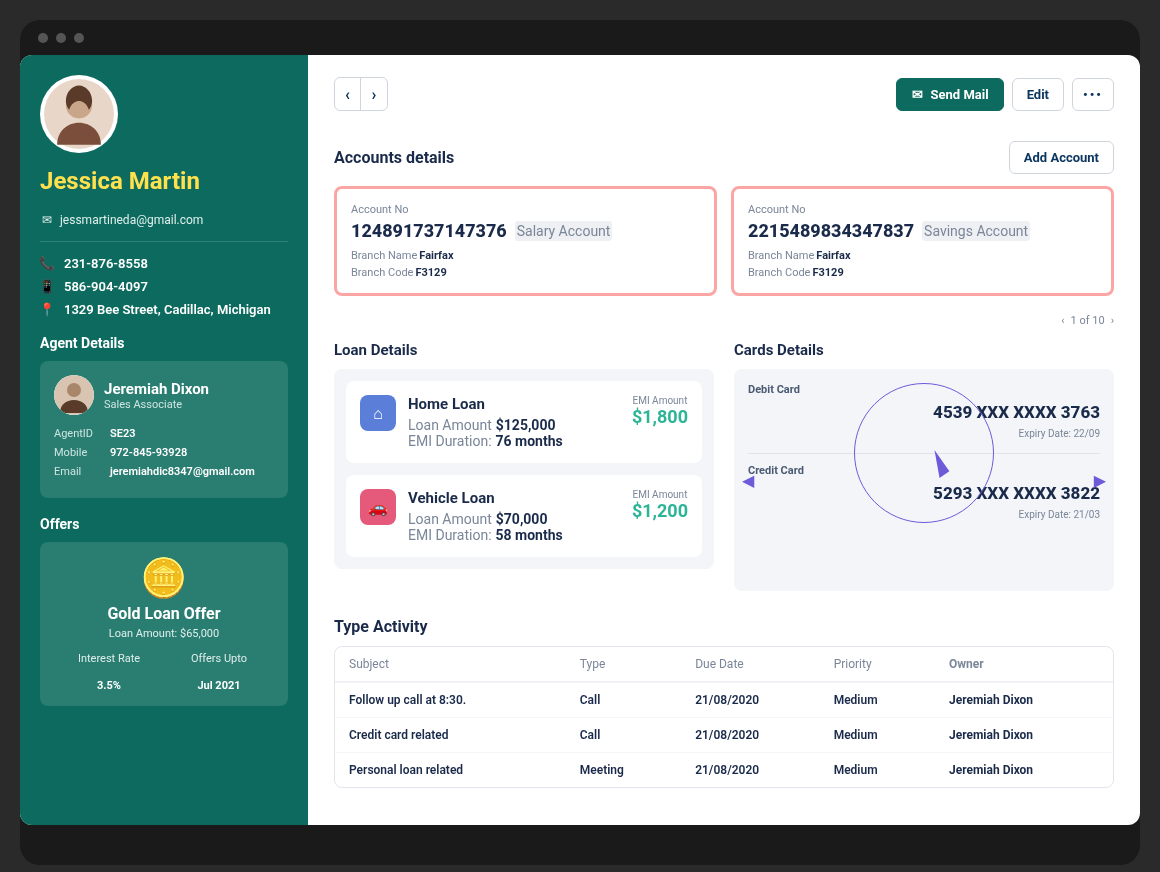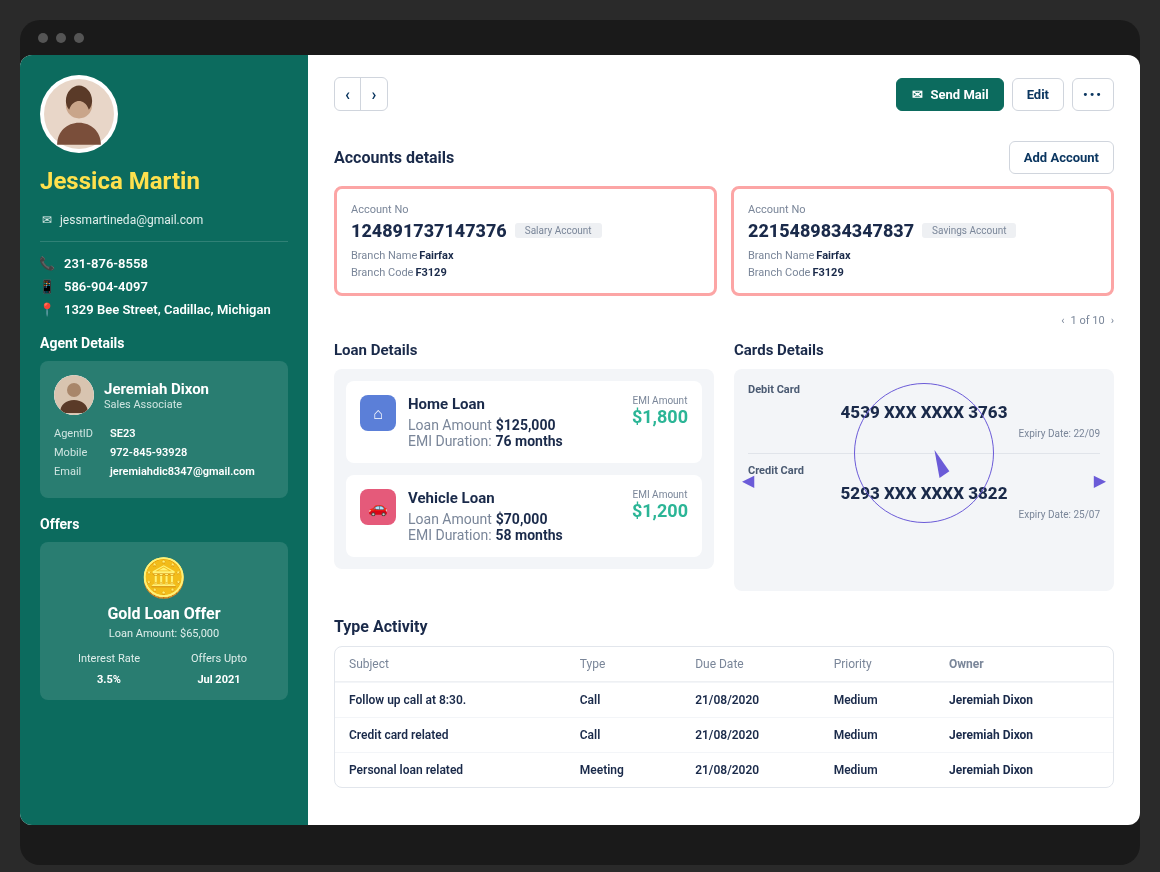--- a/index.html
+++ b/index.html
@@ -22,39 +22,39 @@
 .agent-role{font-size:11px;color:#cfe5e1}
 .kv{display:flex;font-size:11px;margin-bottom:6px}
 .kv .k{width:56px;color:#cfe5e1}
 .kv .v{font-weight:600}
 .offer-card{background:rgba(255,255,255,.12);border-radius:8px;padding:14px;text-align:center}
 .gold-icon{font-size:38px;margin-bottom:4px}
 .offer-title{font-size:16px;font-weight:700;margin-bottom:4px}
 .offer-sub{font-size:11px;color:#dfeeeb;margin-bottom:12px}
 .offer-cols{display:flex;justify-content:space-between;font-size:11px}
 .offer-col{text-align:center;flex:1}
-.offer-col .ol{color:#dfeeeb;margin-bottom:8px}
+.offer-col .ol{color:#dfeeeb;margin-bottom:14px}
 .offer-col .ov{font-weight:700}
 .main{flex:1;padding:22px 26px;overflow:auto}
 .toolbar{display:flex;align-items:center;justify-content:space-between;margin-bottom:30px}
 .nav-arrows{border:1px solid #d0d5dd;border-radius:6px;display:flex}
 .nav-btn{width:26px;height:32px;display:flex;align-items:center;justify-content:center;cursor:pointer;color:#0b3660;font-weight:700}
 .nav-btn:first-child{border-right:1px solid #d0d5dd}
 .actions{display:flex;gap:8px}
 .btn{border:1px solid #d0d5dd;border-radius:6px;padding:8px 14px;font-size:13px;font-weight:700;color:#0b3660;background:#fff;cursor:pointer;display:flex;align-items:center;gap:6px}
 .btn.primary{background:#0c6b5e;border-color:#0c6b5e;color:#fff}
 .more-btn{width:42px;justify-content:center;letter-spacing:2px}
 .section-head{display:flex;justify-content:space-between;align-items:center;margin-bottom:12px}
 .sh-title{font-size:16px;font-weight:700;color:#1a2a4a}
 .accounts{display:flex;gap:14px;margin-bottom:22px}
 .account-card{flex:1;border:3px solid #fca5a5;border-radius:8px;padding:14px}
 .acc-label{font-size:11px;color:#7a8699}
 .acc-no-row{display:flex;align-items:center;gap:8px;margin:4px 0 8px}
 .acc-no{font-size:18px;font-weight:800;color:#1a2a4a}
-.acc-tag{font-size:10px;background:#eef0f3;padding:2px 10px;border-radius:3px;color:#7a8699}
+.acc-tag{font-size:14px;background:#eef0f3;padding:2px 2px;border-radius:3px;color:#7a8699}
 .acc-kv{font-size:11px;color:#7a8699;margin-top:4px}
 .acc-kv b{color:#1a2a4a;margin-left:2px;font-weight:700}
 .pager{text-align:right;font-size:11px;color:#7a8699;margin:-4px 0 14px;display:flex;justify-content:flex-end;align-items:center;gap:6px}
 .two-col{display:flex;gap:20px;margin-bottom:26px}
 .col{flex:1}
 .col-title{font-size:15px;font-weight:700;color:#1a2a4a;margin-bottom:10px}
 .loan-list{background:#f3f5f8;border-radius:8px;padding:12px;display:flex;flex-direction:column;gap:12px}
 .loan-card{background:#fff;border-radius:8px;padding:14px;display:flex;gap:12px}
 .loan-icon{width:36px;height:36px;border-radius:8px;display:flex;align-items:center;justify-content:center;flex-shrink:0}
 .loan-icon.blue{background:#5b7fd8;color:#fff}
@@ -62,21 +62,21 @@
 .loan-body{flex:1}
 .loan-name{font-size:15px;font-weight:700;color:#1a2a4a;margin-bottom:4px}
 .loan-line{font-size:14px;color:#7a8699}
 .loan-line b{color:#1a2a4a;margin-left:4px}
 .emi{text-align:center}
 .emi-label{font-size:10px;color:#7a8699}
 .emi-val{font-size:18px;font-weight:700;color:#2bb596}
 .cards-list{background:#f3f5f8;border-radius:8px;padding:14px;position:relative;height:222px}
 .card-block{margin-bottom:14px}
 .card-type{font-size:11px;font-weight:700;color:#4a5a72;margin-bottom:6px}
-.card-no{font-size:17px;font-weight:800;color:#1a2a4a;text-align:center;margin-bottom:6px}
+.card-no{font-size:17px;font-weight:800;color:#1a2a4a;text-align:right;margin-bottom:6px}
 .card-exp{font-size:10px;color:#7a8699;text-align:right}
 .card-sep{height:1px;background:#e0e4ea;margin:10px 0}
 .cursor-overlay{position:absolute;left:50%;top:38%;transform:translate(-50%,-50%);pointer-events:none}
 .cursor-ring{width:140px;height:140px;border:1.5px solid #6b5bd8;border-radius:50%;position:relative}
 .cursor-arrow{position:absolute;left:55%;top:48%;width:0;height:0;border-left:12px solid transparent;border-right:0 solid transparent;border-bottom:26px solid #6b5bd8;transform:rotate(-35deg)}
 .tri-nav{position:absolute;top:50%;transform:translateY(-50%);color:#6b5bd8;font-size:16px}
 .tri-left{left:8px}
 .tri-right{right:8px}
 .activity{border:1px solid #e2e6ec;border-radius:8px}
 .act-head,.act-row{display:flex;padding:10px 14px;font-size:12px}
@@ -254,21 +254,21 @@
             <span class="tri-nav tri-right">▶</span>
             <div class="card-block">
               <div class="card-type">Debit Card</div>
               <div class="card-no">4539 XXX XXXX 3763</div>
               <div class="card-exp"><span>Expiry Date:</span> <span>22/09</span></div>
             </div>
             <div class="card-sep"></div>
             <div class="card-block">
               <div class="card-type">Credit Card</div>
               <div class="card-no">5293 XXX XXXX 3822</div>
-              <div class="card-exp"><span>Expiry Date:</span> <span>25/07</span></div>
+              <div class="card-exp"><span>Expiry Date:</span> <span>21/03</span></div>
             </div>
             <div class="cursor-overlay">
               <div class="cursor-ring">
                   <div class="cursor-arrow"></div>
                 </div>
             </div>
           </div>
         </div>
       </div>
 

